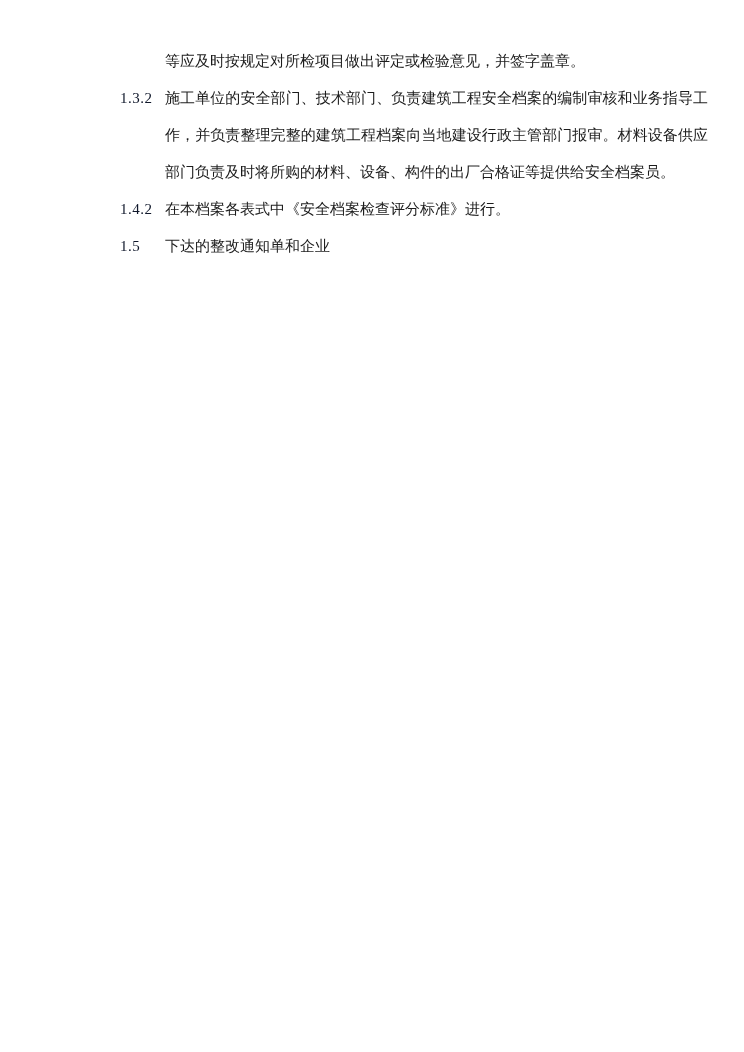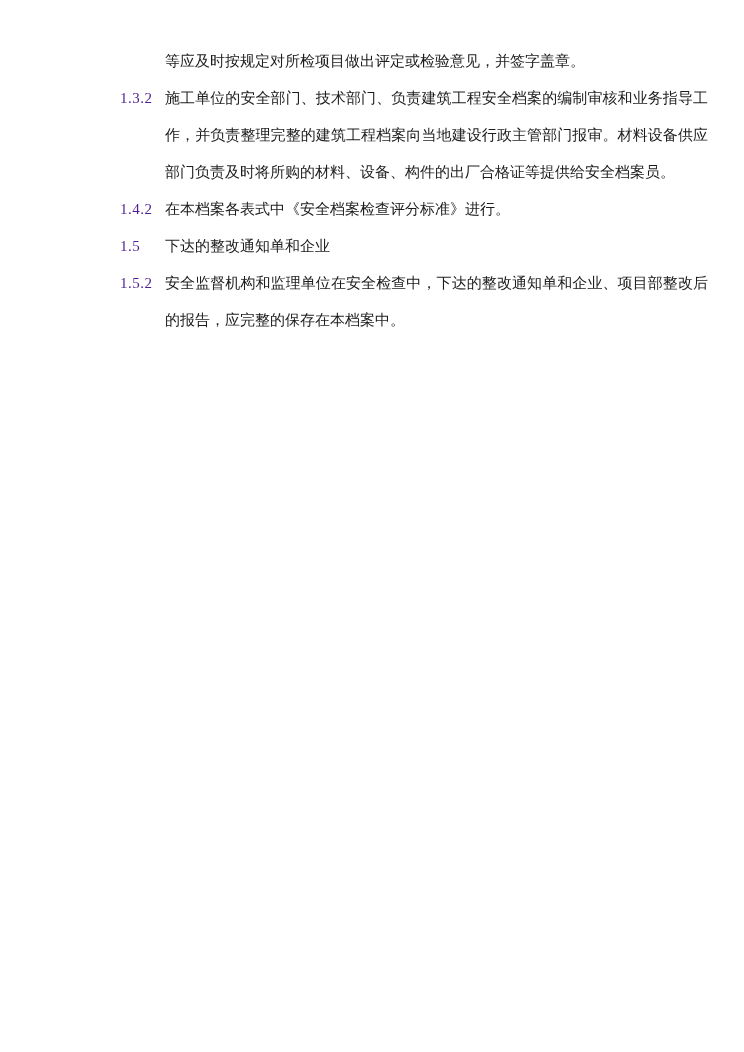--- a/index.html
+++ b/index.html
@@ -30,21 +30,21 @@
     margin-left: 32px;
   }
   .clause {
     display: flex;
     align-items: flex-start;
   }
   .clause .num {
     flex: 0 0 45px;
     font-size: 15px;
     line-height: 37px;
-    color: #4c1d95;
+    color: #0f172a;
     letter-spacing: 0.5px;
     white-space: nowrap;
   }
   .clause .txt {
     flex: 1 1 auto;
     margin: 0;
     font-size: 15px;
     line-height: 37px;
     color: #1c1c1c;
     text-align: justify;
@@ -75,20 +75,16 @@
       <span class="num">1.4.2</span>
       <p class="txt">在本档案各表式中《安全档案检查评分标准》进行。</p>
     </div>
 
     <div class="clause">
       <span class="num">1.5</span>
       <p class="txt">下达的整改通知单和企业</p>
     </div>
 
 
-    <div class="clause">
-      <span class="num">1.5.2</span>
-      <p class="txt">安全监督机构和监理单位在安全检查中，下达的整改通知单和企业、项目部整改后的报告，应完整的保存在本档案中。</p>
-    </div>
 
 
   </div>
 </div>
 
 </body></html>

